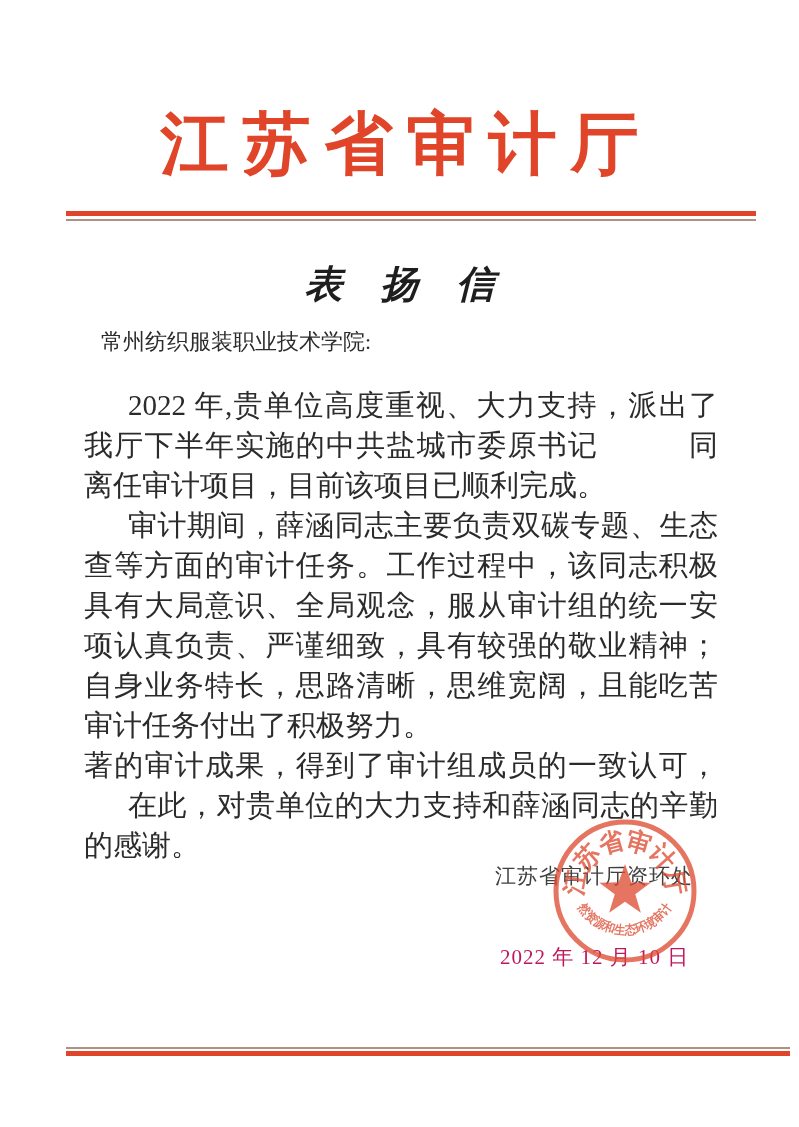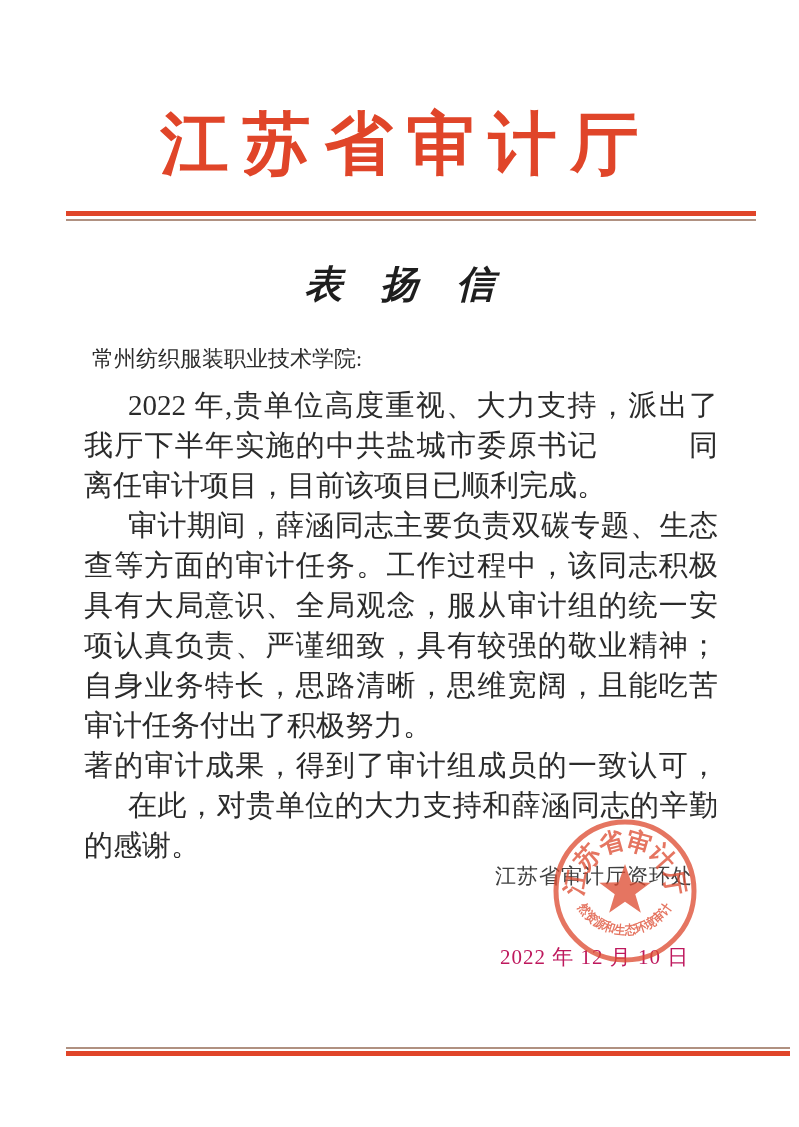--- a/index.html
+++ b/index.html
@@ -26,22 +26,22 @@
   .rule-red-bottom  { top:1051px; height:5px; background:#e04529; width:724px; }
   .letter-title {
     position:absolute; top:258px; left:0; width:100%;
     text-align:center;
     font-size:38px; line-height:52px; font-weight:bold;
     color:#1e1e1e;
     font-family:"Liberation Sans", sans-serif;
     font-style:italic;
   }
   .salutation {
-    position:absolute; top:324px; left:92px;
-    font-size:22px; line-height:36px;margin-top:17px;
+    position:absolute; top:324px; left:101px;
+    font-size:22px; line-height:36px;
   }
   .body-block {
     position:absolute; top:376px; left:84px; width:634px;
     font-size:29px;
     margin-top:9px;
   }
   .bl {
     height:40px; line-height:40px;
     text-align:justify; text-align-last:justify;
     overflow:hidden;

